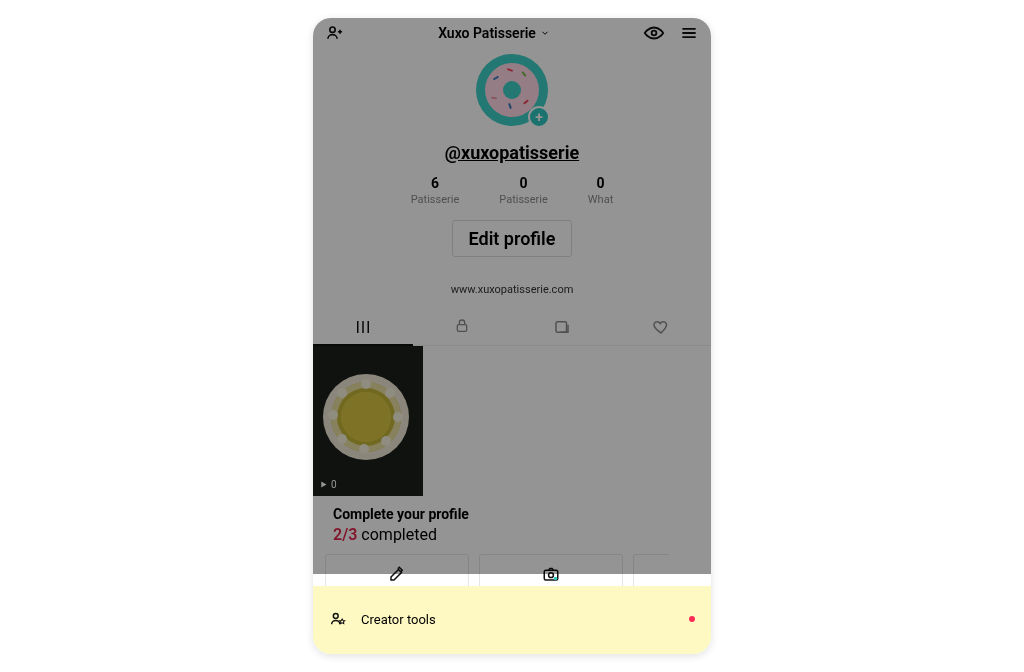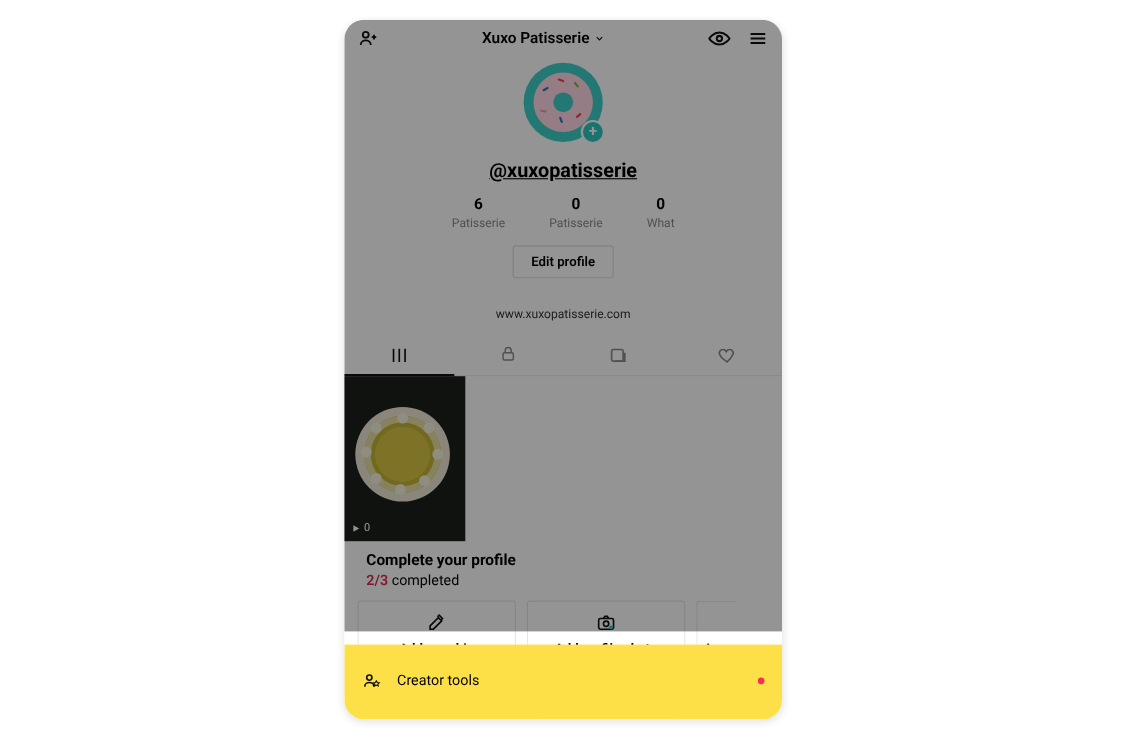--- a/index.html
+++ b/index.html
@@ -43,21 +43,21 @@
   .avatar .plus-badge{
     position:absolute; right:-2px; bottom:-2px; width:22px;height:22px;border-radius:50%;
     background:#2ec7be;border:2px solid #fff; color:#fff; display:flex;align-items:center;justify-content:center; font-size:14px; font-weight:700;
   }
   .handle { margin-top:16px; font-weight:700; font-size:18px;text-decoration:underline;}
   .stats { display:flex; justify-content:center; gap:40px; margin-top:12px;}
   .stat { text-align:center;}
   .stat .num{ font-weight:700; font-size:14px;}
   .stat .lbl{ font-size:11px; color:#8a8a8a; margin-top:2px;}
   .editbtn {
-    margin:14px auto 0; border:1px solid #ddd; padding:7px 16px; font-size:12px; font-weight:600;
+    margin:14px auto 0; border:1px solid #ddd; padding:7px 16px; font-size:18px; font-weight:600;
     border-radius:3px; background:#fff; width:max-content;
   }
   .website { text-align:center; font-size:11px; margin-top:26px; color:#333;}
   .tabs { margin-top:14px; display:flex; border-bottom:1px solid #eee;}
   .tab { flex:1; display:flex; justify-content:center; padding:8px 0; color:#8a8a8a;}
   .tab.active{ color:#111; border-bottom:2px solid #111; margin-bottom:-1px;}
   .grid { display:flex; }
   .thumb {
     width:110px; height:150px; background:#1a1f1a; position:relative; overflow:hidden;
   }
@@ -67,21 +67,21 @@
   }
   .thumb .pie{ width:70px;height:70px;border-radius:50%;
     background: radial-gradient(circle, #d8c443 0 50%, #c5b53a 51% 100%);
     box-shadow: inset 0 0 0 6px #e9dfa0;
     position:relative;
   }
   .thumb .merg{ width:10px;height:10px;border-radius:50%;background:#f7f1dc;position:absolute;}
   .thumb .play{ position:absolute; left:6px; bottom:6px; color:#fff; font-size:10px; display:flex;gap:3px;align-items:center;}
   .complete { padding:10px 20px 0;}
   .complete .title{ font-weight:700; font-size:14px;}
-  .complete .prog{ font-size:13px; margin-top:3px;}
+  .complete .prog{ font-size:16px; margin-top:3px;}
   .complete .prog .cur{ color:#e1274c; font-weight:600;}
   .cards { display:flex; gap:10px; padding:10px 12px 14px; overflow:hidden;}
   .card {
     min-width:144px; flex:0 0 144px; border:1px solid #e6e6e6; border-radius:3px;
     padding:10px 8px; text-align:center;
   }
   .card .cicon{ height:20px; display:flex; justify-content:center; margin-bottom:6px; color:#111;}
   .card .ct{ font-weight:700; font-size:12px;}
   .card .cs{ font-size:10px; color:#9a9a9a; margin-top:4px;}
   .card .cbtn{ margin-top:10px; font-size:12px; padding:5px 0; border-radius:2px;}
@@ -89,21 +89,21 @@
   .cbtn.wh{ background:#fff;color:#111;border:1px solid #ddd;}
   .card.peek{ min-width:36px; flex:0 0 36px; padding:10px 0 10px 8px; border-right:none; border-top-right-radius:0;border-bottom-right-radius:0;}
   .card.peek .ct{ text-align:left;}
 
   
   .dim { position:absolute; inset:0; background:rgba(0,0,0,0.42); }
 
   
   .sheet {
     position:absolute; left:0;right:0;bottom:0;
-    background:#fde047; border-top-left-radius:0;border-top-right-radius:0;
+    background:#fef9c3; border-top-left-radius:0;border-top-right-radius:0;
     padding:16px 14px 18px;
   }
   .sheet .row{
     display:flex; align-items:center; gap:14px; padding:8px 2px; font-size:13px;
   }
   .sheet .row + .row{ margin-top:2px;}
   .dot-ind { width:6px;height:6px;border-radius:50%;background:#fe2c55; margin-left:auto;}
 
   svg { display:block;}
 </style>

